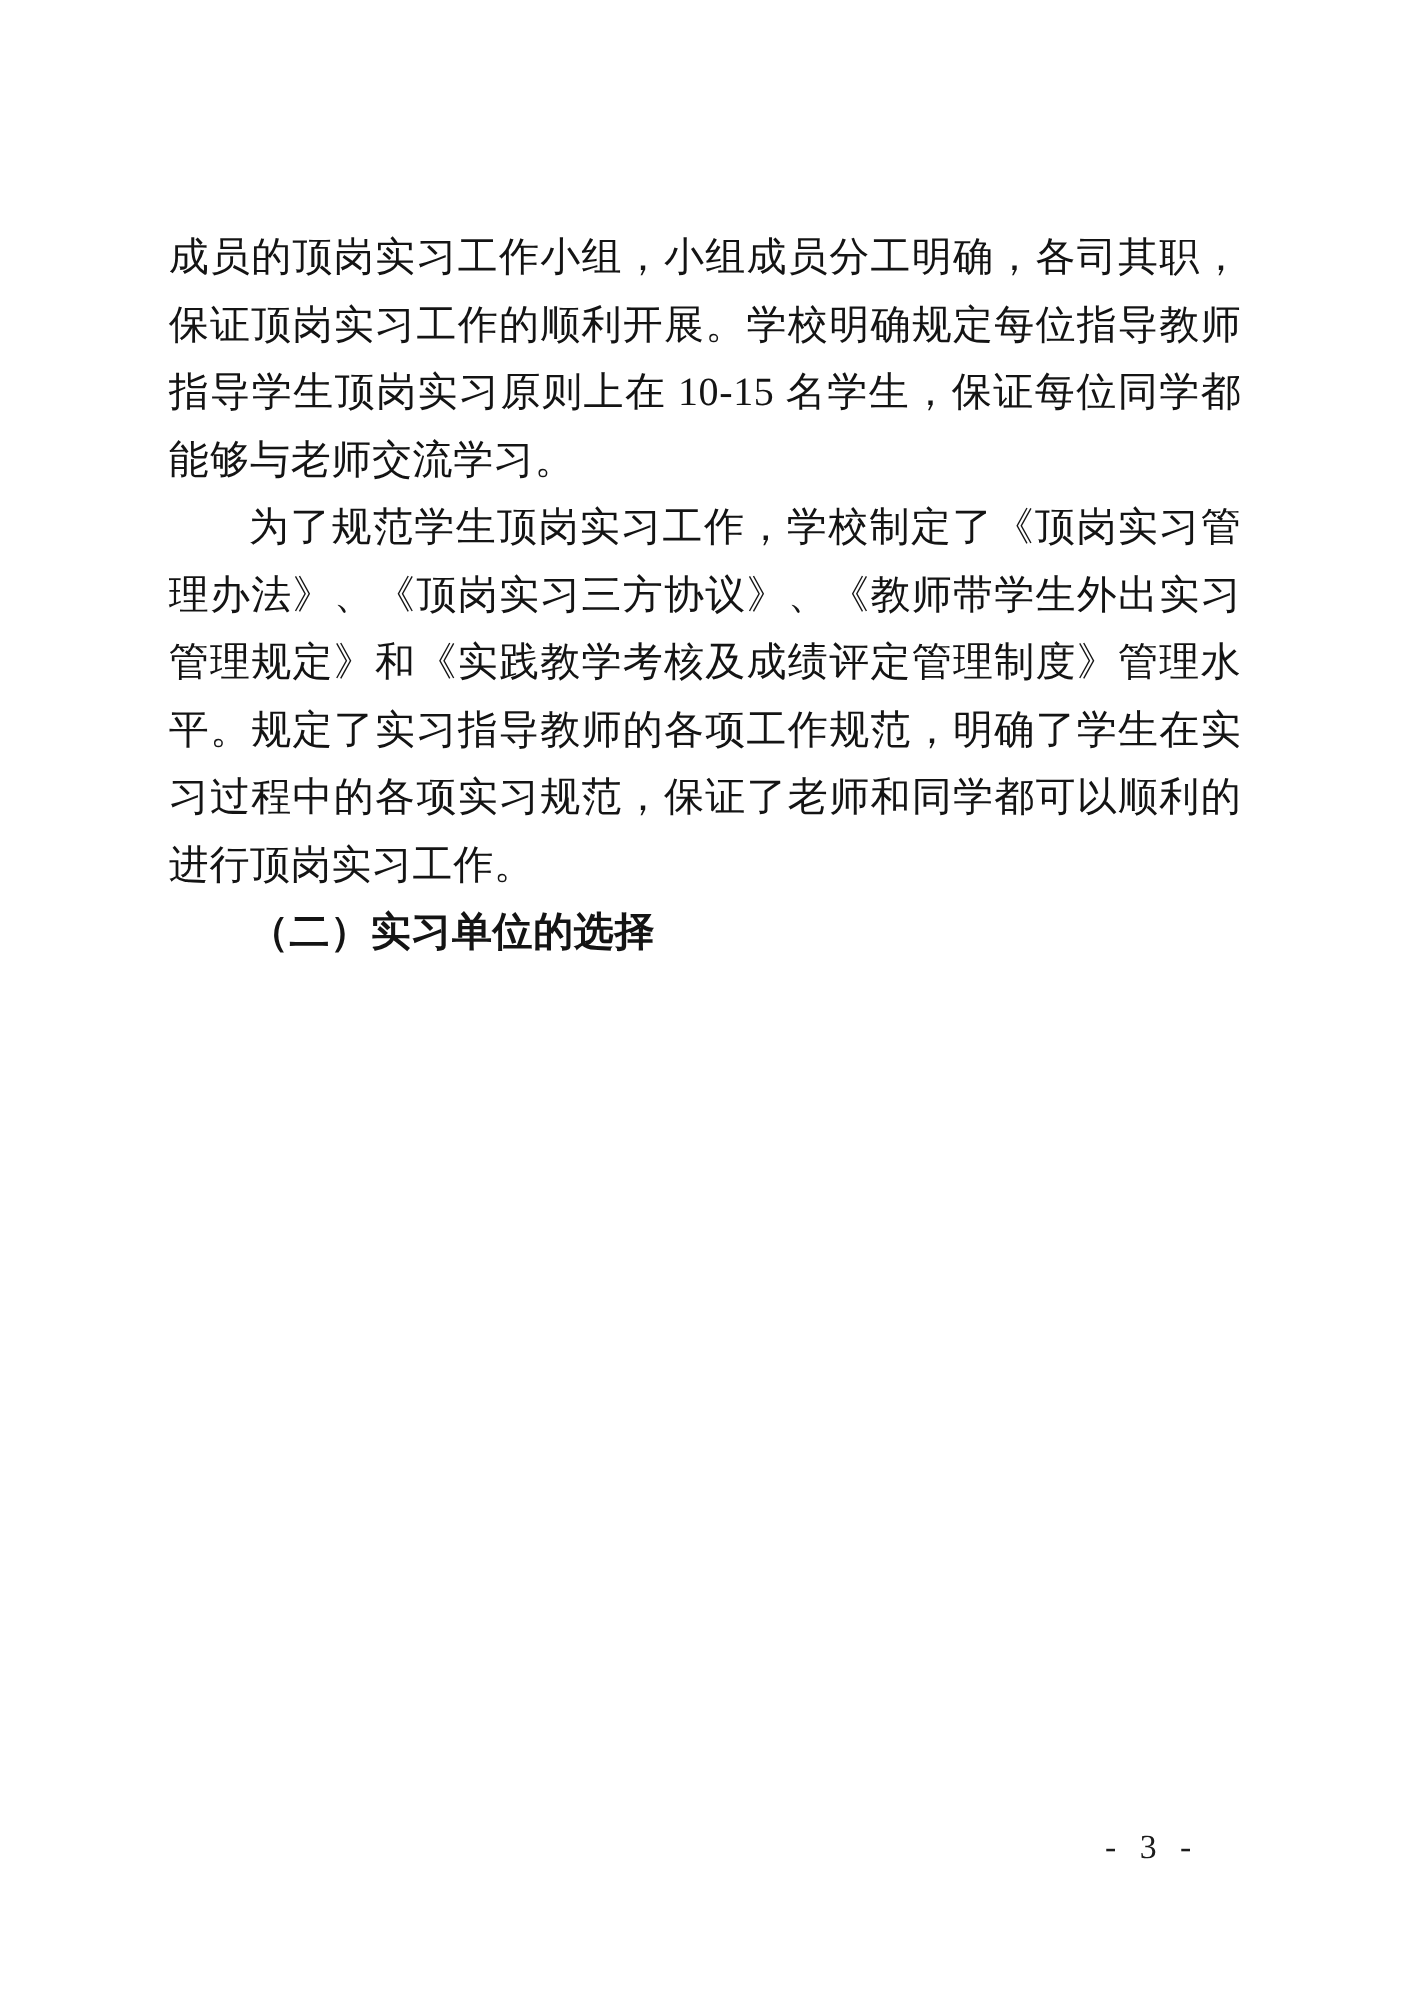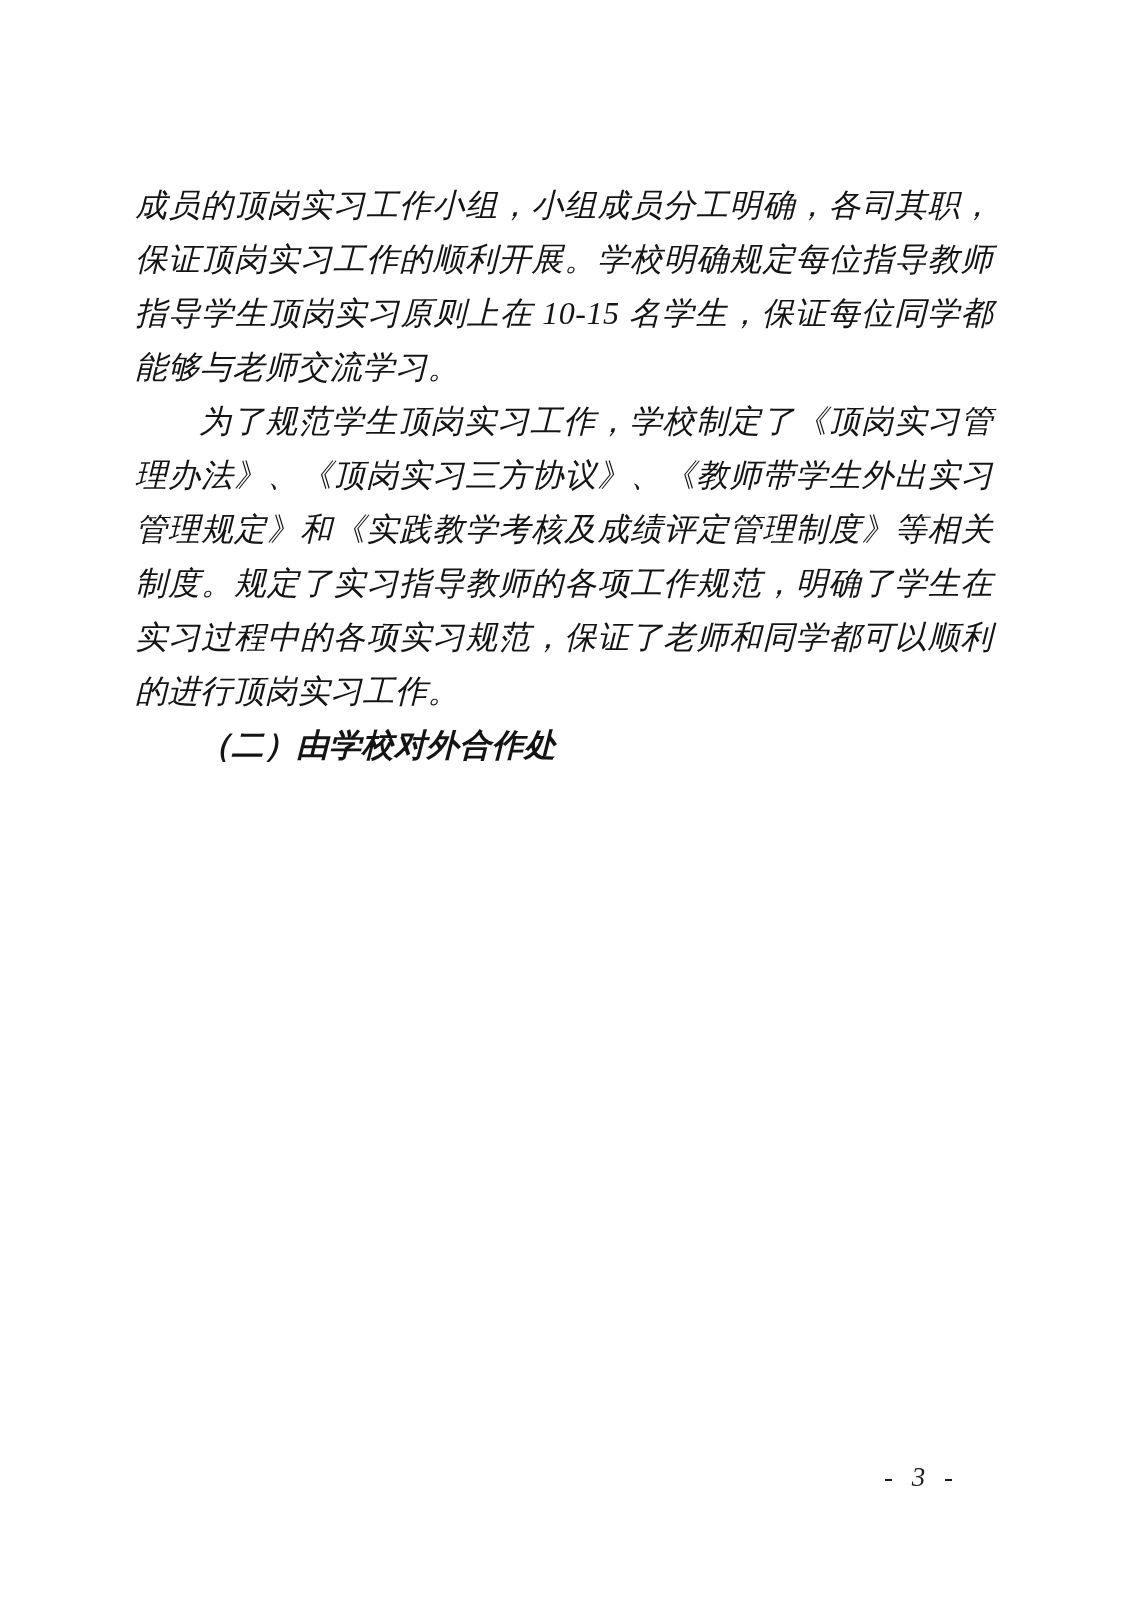--- a/index.html
+++ b/index.html
@@ -8,21 +8,20 @@
     background: #ffffff;
   }
   .page {
     position: relative;
     width: 1087px;
     height: 1600px;
     background: #ffffff;
     overflow: hidden;
     font-family: "Liberation Serif", "DejaVu Serif", serif;
     color: #141414;
-    font-style: italic;
   }
   .doc-body {
     position: absolute;
     left: 135px;
     top: 178px;
     width: 858px;
   }
   .block {
     font-size: 32px;
     line-height: 54px;
@@ -47,17 +46,17 @@
     color: #1c1c1c;
     font-family: "Liberation Serif", "DejaVu Serif", serif;
   }
 </style>
 </head>
 <body>
 
 <div class="page">
   <div class="doc-body">
       <p class="block">成员的顶岗实习工作小组，小组成员分工明确，各司其职，保证顶岗实习工作的顺利开展。学校明确规定每位指导教师指导学生顶岗实习原则上在 10-15 名学生，保证每位同学都能够与老师交流学习。</p>
-      <p class="block indent">为了规范学生顶岗实习工作，学校制定了《顶岗实习管理办法》、《顶岗实习三方协议》、《教师带学生外出实习管理规定》和《实践教学考核及成绩评定管理制度》等相关制度。规定了实习指导教师的各项工作规范，明确了学生在实习过程中的各项实习规范，保证了老师和同学都可以顺利的进行顶岗实习工作。</p>
-      <p class="block heading indent">（二）由学校对外合作处</p>
+      <p class="block indent">为了规范学生顶岗实习工作，学校制定了《顶岗实习管理办法》、《顶岗实习三方协议》、《教师带学生外出实习管理规定》和《实践教学考核及成绩评定管理制度》管理水平。规定了实习指导教师的各项工作规范，明确了学生在实习过程中的各项实习规范，保证了老师和同学都可以顺利的进行顶岗实习工作。</p>
+      <p class="block heading indent">（二）实习单位的选择</p>
     </div>
   <div class="footer">- 3 -</div>
 </div>
 
 </body></html>

